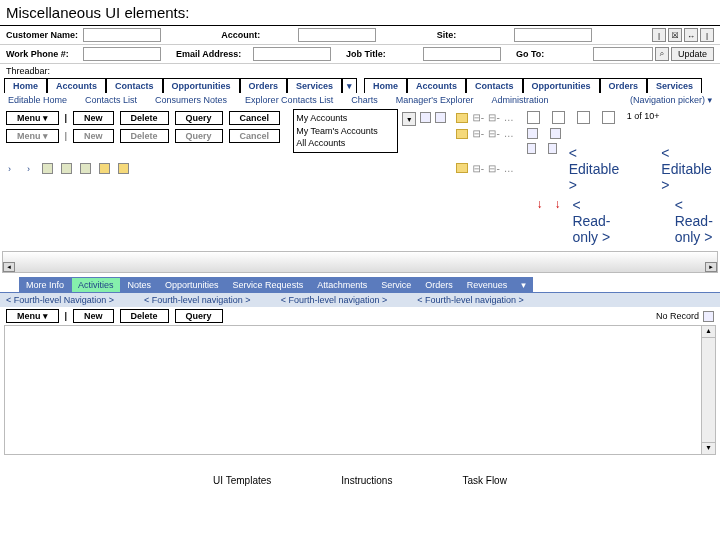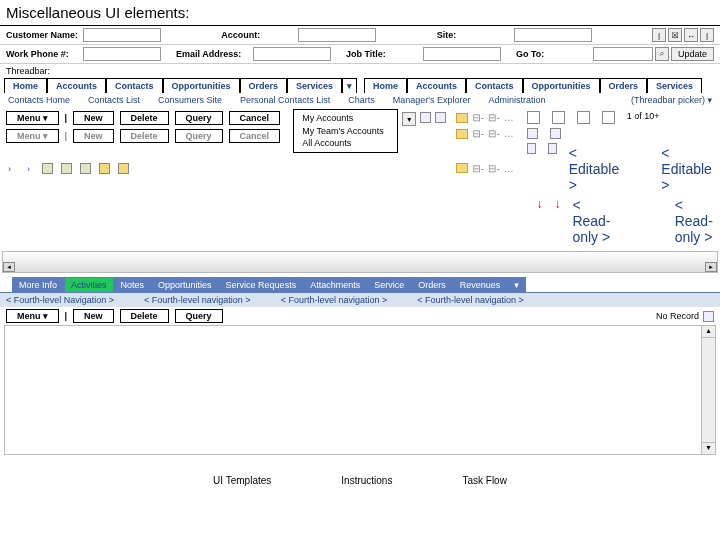--- a/index.html
+++ b/index.html
@@ -15,38 +15,38 @@
   .tabrow { display:flex; gap:0; padding:0 4px; }
   .tab { border:1.5px solid #000; border-bottom:none; padding:2px 8px; font-size:9px; font-weight:bold; color:#224488; cursor:pointer; background:#fff; }
   .tab.more { padding:2px 4px; }
   .linkrow { display:flex; gap:18px; padding:2px 8px; font-size:9px; color:#224488; }
   .linkrow .r { margin-left:auto; }
   .toolrow { display:flex; gap:6px; padding:2px 6px; align-items:center; font-size:9px; }
   .toolbtn { border:1.5px solid #000; padding:1px 10px; font-size:9px; font-weight:bold; cursor:pointer; background:#fff; }
   .pipe { font-weight:bold; }
   .rowgap { height:2px; }
   .lbl { color:#224488; font-weight:bold; }
-  .dropdown { border:1px solid #000; font-size:9px; padding:2px 8px; background:#fff; line-height:1.4; position:relative; z-index:10; }
+  .dropdown { border:1px solid #000; font-size:9px; padding:2px 2px; background:#fff; line-height:1.4; position:relative; z-index:10; }
   .gridcols { display:flex; gap:12px; padding:2px 6px; }
   .gridcell { display:flex; align-items:center; gap:4px; }
   .folder { width:12px; height:10px; background:#f5d97a; border:1px solid #c9a636; }
   .dash { color:#888; }
   .dots { color:#888; letter-spacing:1px; }
   .navicon { border:1px solid #888; width:13px; height:13px; display:inline-block; }
   .paging { font-size:9px; }
   .editable { color:#224488; font-size:14px; }
   .arrows { font-size:9px; color:#224488; }
   .redarrow { color:#c00; font-size:12px; font-weight:bold; }
   .band { height:22px; background:linear-gradient(#fff,#ddd); border:1px solid #bbb; margin:4px 2px; position:relative; }
   .bandscroll { position:absolute; bottom:0; left:0; right:0; height:10px; }
   .scrollbtn { width:12px; height:10px; float:left; border:1px solid #888; background:#ddd; font-size:7px; text-align:center; }
   .scrollbtn.r { float:right; }
-  .subtabrow { display:flex; margin:4px 4px 0 12px; }
+  .subtabrow { display:flex; margin:4px 4px 0 19px; }
   .subtab { padding:2px 6px; font-size:9px; border:1px solid #5b7bbd; border-bottom:none; color:#fff; background:#5b7bbd; cursor:pointer; }
-  .subtab.active { background:#22c55e; color:#224488; }
+  .subtab.active { background:#86efac; color:#224488; }
   .subnav { display:flex; gap:30px; padding:2px 6px; background:#d9e2ef; font-size:9px; color:#224488; border-top:1px solid #5b7bbd; }
   .lowtool { display:flex; gap:6px; padding:2px 6px; align-items:center; font-size:9px; }
   .norecord { margin-left:auto; font-size:9px; display:flex; gap:4px; align-items:center; }
   .bigarea { height:130px; border:1px solid #bbb; margin:0 4px; position:relative; }
   .bigscroll { position:absolute; right:0; top:0; bottom:0; width:14px; border-left:1px solid #bbb; background:#eee; }
   .sbx { height:12px; border-bottom:1px solid #bbb; font-size:8px; text-align:center; }
   .sbx.bot { position:absolute; bottom:0; width:100%; border-bottom:none; border-top:1px solid #bbb;}
   .footer { display:flex; justify-content:center; gap:70px; padding:20px 0 8px 0; font-size:10px; }
   .strip { display:flex; align-items:center; }
   .cbox { width:11px; height:11px; border:1px solid #888; background:#e0e6c4; margin:0 4px; }
@@ -116,28 +116,28 @@
       <div class="tab">Accounts</div>
       <div class="tab">Contacts</div>
       <div class="tab">Opportunities</div>
       <div class="tab">Orders</div>
       <div class="tab">Services</div>
     </div>
   </div>
 </div>
 
 <div class="linkrow">
-  <span>Contacts Home</span>
+  <span>Editable Home</span>
   <span>Contacts List</span>
-  <span>Consumers Site</span>
-  <span>Personal Contacts List</span>
+  <span>Consumers Notes</span>
+  <span>Explorer Contacts List</span>
   <span>Charts</span>
   <span>Manager's Explorer</span>
   <span>Administration</span>
-  <span class="r">(Threadbar picker) ▾</span>
+  <span class="r">(Navigation picker) ▾</span>
 </div>
 
 <div class="rowgap"></div>
 
 <div style="display:flex; gap:4px; align-items:flex-start;">
   <div class="col1 relbox">
     <div class="toolrow">
       <button class="toolbtn">Menu ▾</button>
       <span class="pipe">|</span>
       <button class="toolbtn">New</button>

